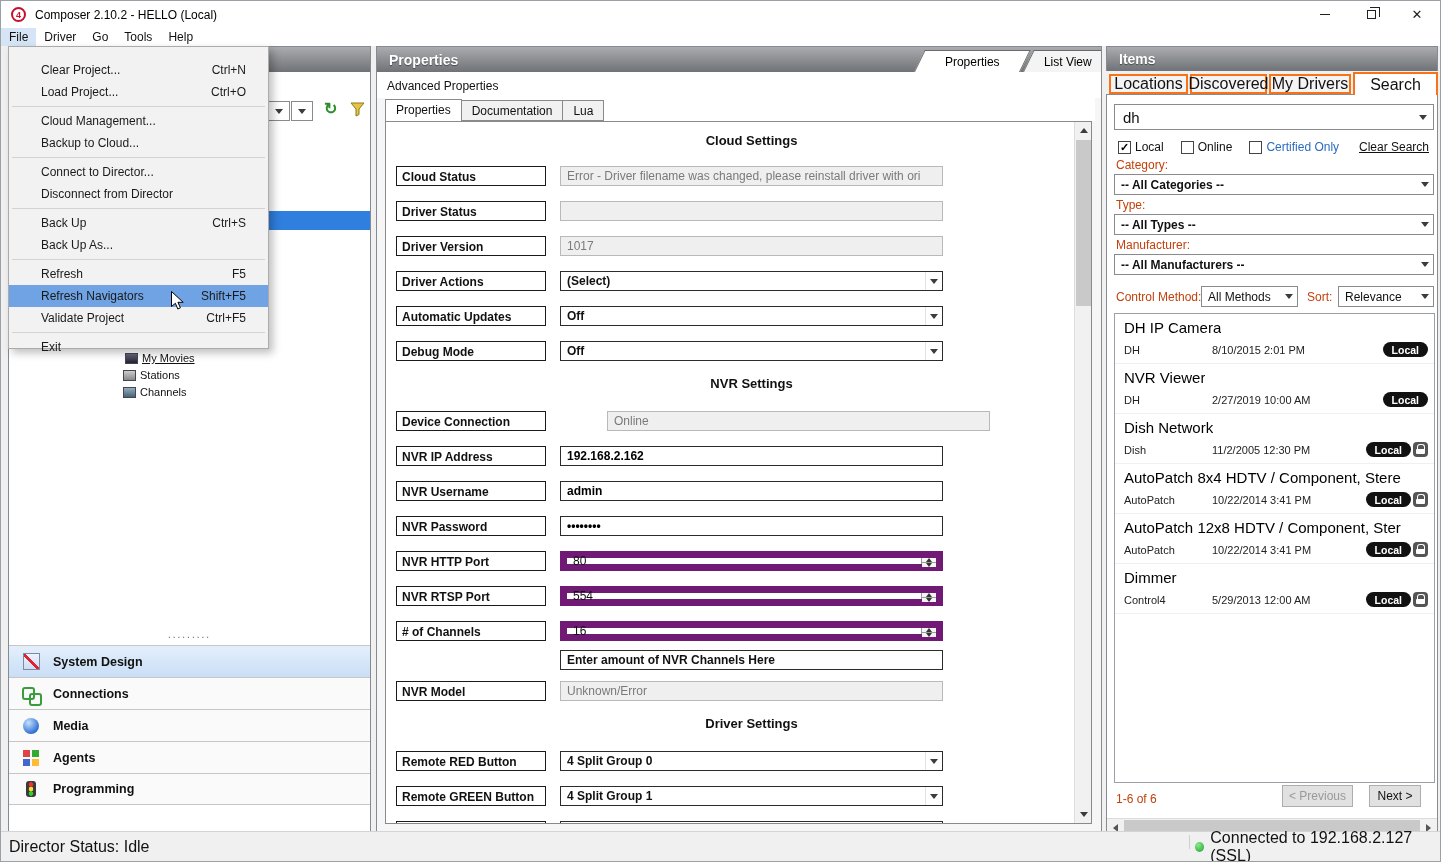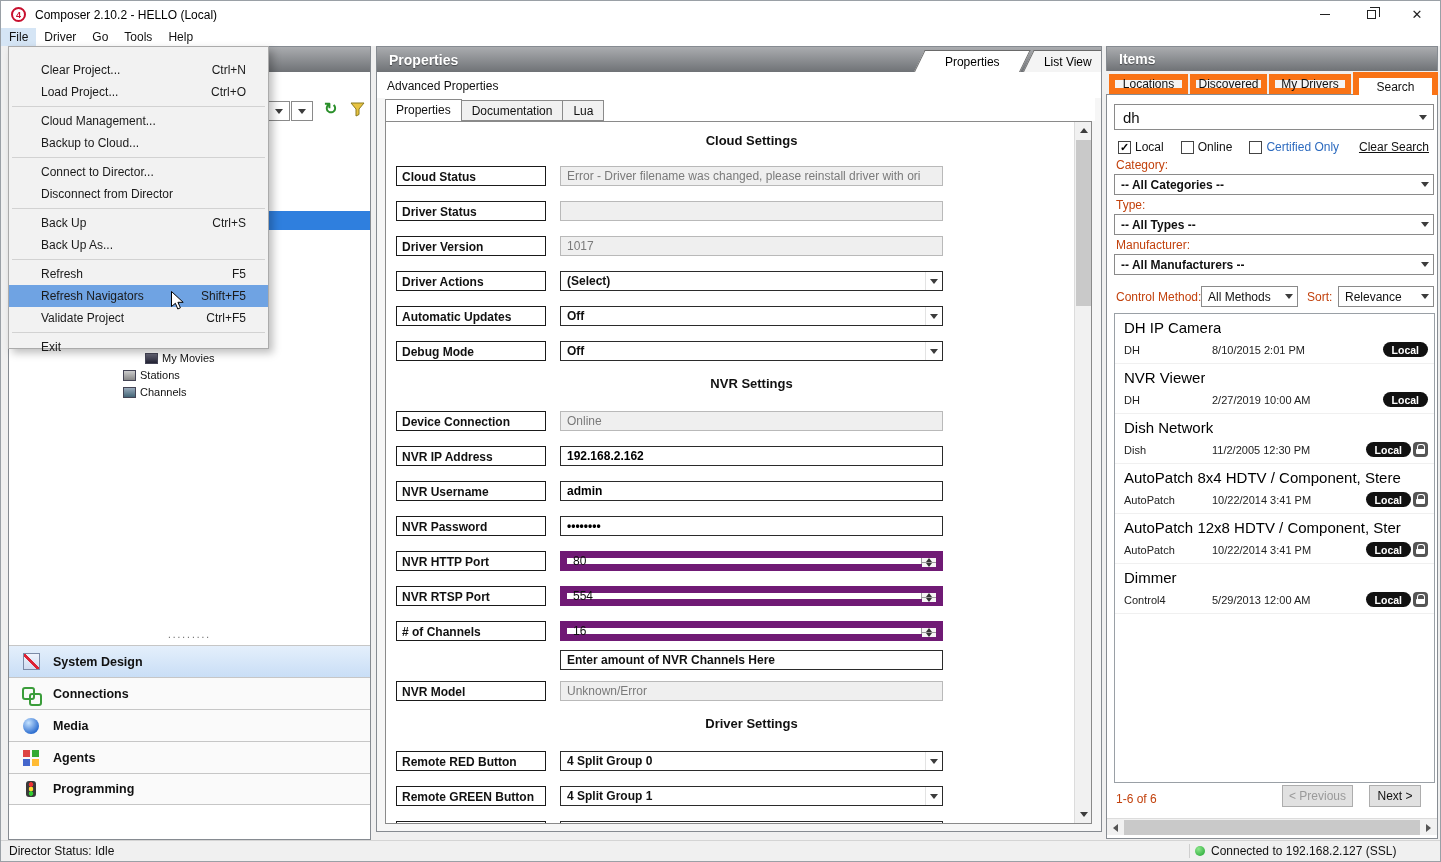--- a/index.html
+++ b/index.html
@@ -91,21 +91,21 @@
   .fspin{background:#fff;border:7px solid #701a75;padding-left:6px;font-weight:normal;position:relative;padding-right:17px;}
   .spincol{position:absolute;right:0;top:0;bottom:0;width:15px;border-left:1px solid #9a9a9a;display:flex;flex-direction:column;}
   .spinbtn{flex:1;background:#f5f5f5;display:flex;align-items:center;justify-content:center;}
   .spinbtn:first-child{border-bottom:1px solid #9a9a9a;}
   .fnote{background:#fff;border:1px solid #2b2b2b;font-weight:bold;padding:0 6px;}
   
   .vsb{position:absolute;right:0;top:0;bottom:0;width:17px;background:#f1f1f1;border-left:1px solid #dcdcdc;}
   .vsb-btn{position:absolute;left:0;width:17px;height:17px;display:flex;align-items:center;justify-content:center;}
   .vsb-thumb{position:absolute;left:1px;width:15px;background:#c9c9c9;}
   
-  .itab{position:absolute;border:6px solid #f97316;background:#f4f4f4;font-size:12px;
+  .itab{position:absolute;border:2px solid #f97316;background:#f4f4f4;font-size:16px;
     display:flex;align-items:center;justify-content:center;}
   .itab.active{background:#fff;border-bottom:none;z-index:3;}
   .rsel{position:absolute;background:#fff;border:1px solid #8a8a8a;height:21px;font-size:12px;font-weight:bold;
     display:flex;align-items:center;padding-left:6px;justify-content:space-between;}
   .rsel .chev{width:16px;display:flex;align-items:center;justify-content:center;}
   .flabel12{position:absolute;font-size:12px;color:#c2410c;}
   .cb{width:13px;height:13px;border:1px solid #444;background:#fff;display:flex;align-items:center;justify-content:center;
     font-size:11px;font-weight:bold;color:#000;line-height:11px;}
   .rrow{height:50px;border-bottom:1px solid #f0f0f0;position:relative;}
   .rtitle{position:absolute;left:9px;top:5px;font-size:15px;color:#000;white-space:nowrap;overflow:hidden;max-width:305px;}
@@ -118,22 +118,22 @@
   .lockchip{width:15px;height:15px;border-radius:4px;background:#555;margin-left:2px;position:relative;}
   .lockchip::before{content:"";position:absolute;left:4px;top:2px;width:6px;height:5px;border:1.5px solid #fff;border-bottom:none;border-radius:3px 3px 0 0;}
   .lockchip::after{content:"";position:absolute;left:3px;top:7px;width:9px;height:5px;background:#fff;border-radius:1px;}
   .pbtn{position:absolute;height:22px;background:#e1e1e1;border:1px solid #adadad;font-size:12px;
     display:flex;align-items:center;justify-content:center;}
   .pbtn.disabled{color:#9a9a9a;}
   .hsb{position:absolute;background:#f1f1f1;border-top:1px solid #dcdcdc;height:17px;}
   .hsb-btn{position:absolute;top:0;width:17px;height:17px;display:flex;align-items:center;justify-content:center;}
   .hsb-thumb{position:absolute;top:1px;height:15px;background:#c9c9c9;}
   
-  .statusbar{position:absolute;left:0;bottom:0;width:100%;height:21px;background:#f0f0f0;border-top:1px solid #d4d4d4;
-    display:flex;align-items:center;font-size:12px;}
+  .statusbar{position:absolute;left:0;bottom:0;width:100%;height:30px;background:#f0f0f0;border-top:1px solid #d4d4d4;
+    display:flex;align-items:center;font-size:16px;}
   .sb-sep{width:1px;height:14px;background:#cfcfcf;position:absolute;left:1188px;top:3px;}
   .green-dot{width:10px;height:10px;border-radius:50%;background:radial-gradient(circle at 35% 30%,#8ce78c,#1fa32f);}
 </style>
 </head>
 <body>
 
 <div id="root">
 
   <div class="titlebar">
     <span class="app-icon">4</span>
@@ -169,21 +169,21 @@
         <span class="t-d"></span>
       </div>
     <span style="position:absolute;left:315px;top:52px;color:#2a8f2a;font-weight:bold;font-size:16px;">↻</span>
     <span style="position:absolute;left:341px;top:55px;">
       <svg width="15" height="15" viewBox="0 0 15 15">
           <polygon points="1,1 14,1 9,7 9,12.5 6,14 6,7" fill="#e8c341" stroke="#8a7a20" stroke-width="1"></polygon>
         </svg>
     </span>
 
     <div class="tree-sel" style="top:164px;"></div>
-    <div class="tree-item" style="left:136px;top:304px;">
+    <div class="tree-item" style="left:116px;top:304px;text-decoration:underline;">
       <span class="ti-icon" style="background:linear-gradient(#667,#223);"></span>
       <span>My Movies</span>
     </div>
     <div class="tree-item" style="left:114px;top:321px;">
       <span class="ti-icon" style="background:linear-gradient(#ccc,#888);"></span>
       <span>Stations</span>
     </div>
     <div class="tree-item" style="left:114px;top:338px;">
       <span class="ti-icon" style="background:linear-gradient(#9ab,#467);"></span>
       <span>Channels</span>
@@ -286,21 +286,21 @@
           <div class="fctl fsel">
             <span>Off</span>
             <span class="chev">
                 <i class="t-d"></i>
               </span>
           </div>
         </div>
 
         <div class="sect" style="margin-top:15px;">NVR Settings</div>
 
-        <div class="frow" style="margin-top:19px;">
+        <div class="frow" style="margin-top:19px;gap:47px;">
           <div class="flabel">Device Connection</div>
           <div class="fctl fdis">Online</div>
         </div>
         <div class="frow" style="margin-top:15px;">
           <div class="flabel">NVR IP Address</div>
           <div class="fctl ftxt">192.168.2.162</div>
         </div>
         <div class="frow" style="margin-top:15px;">
           <div class="flabel">NVR Username</div>
           <div class="fctl ftxt">admin</div>

